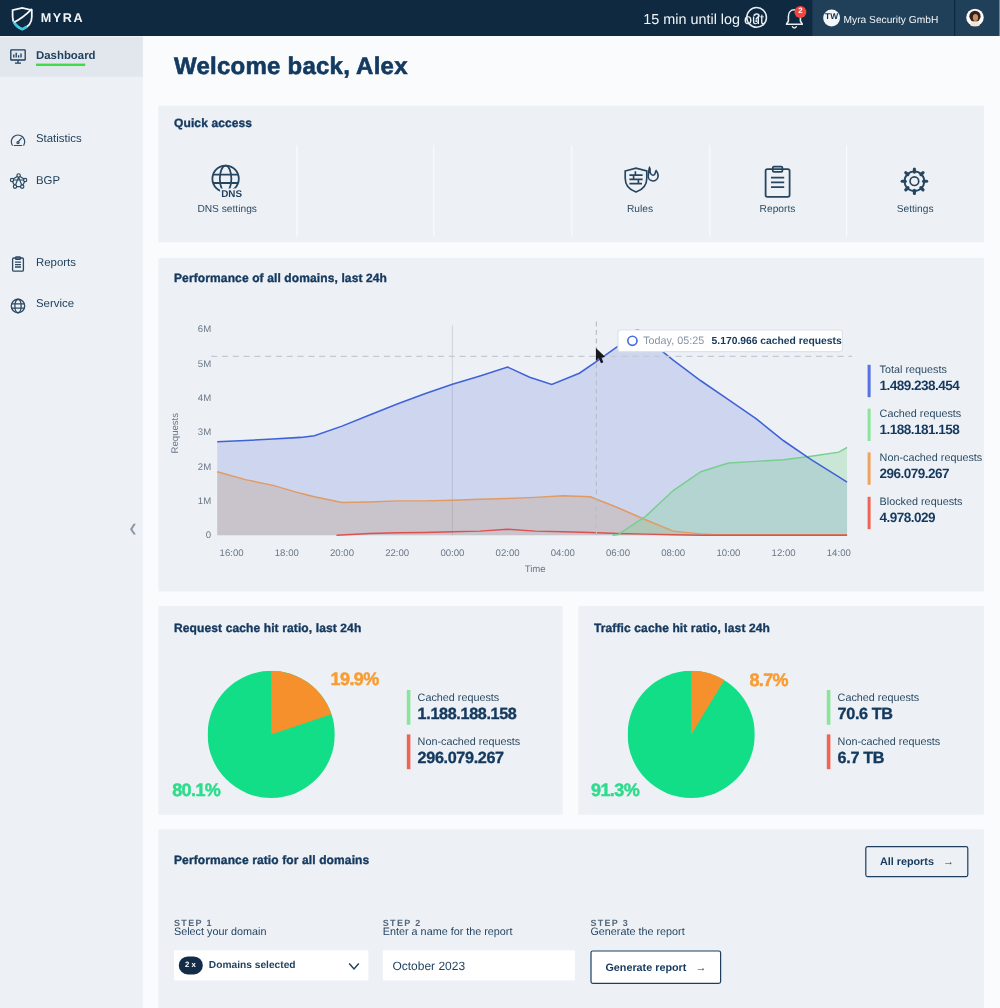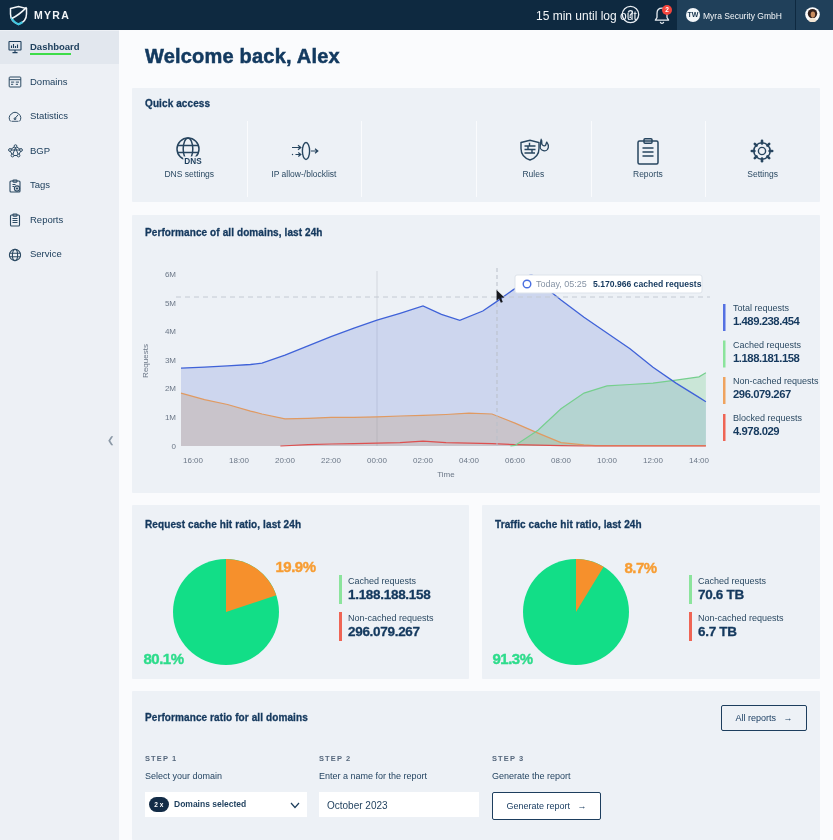--- a/index.html
+++ b/index.html
@@ -29,23 +29,23 @@
 .qcell svg { position:absolute; left:50%; top:17px; transform:translateX(-50%); }
 .qdiv { position:absolute; top:33px; width:1px; height:76px; background:#fafbfd; }
 
 .pielgitem { position:absolute; }
 .pielgbar { position:absolute; left:0; top:0; width:2.5px; height:29px; }
 .pielglbl { position:absolute; left:9px; top:1px; font-size:9px; color:#2c4a63; white-space:nowrap; }
 .pielgval { position:absolute; left:9px; top:12px; font-size:13.5px; font-weight:bold; color:#14395e; white-space:nowrap; -webkit-text-stroke:0.3px #14395e; letter-spacing:-0.3px; }
 .pct { position:absolute; font-size:15px; font-weight:bold; -webkit-text-stroke:0.4px currentColor; letter-spacing:-0.5px; }
 
 .step { position:absolute; top:63px; }
-.steplbl { font-size:7.5px; letter-spacing:1.1px; color:#55677c; font-weight:bold; }
+.steplbl { font-size:7.5px; letter-spacing:1.1px; color:#55677c; font-weight:bold;margin-top:11px; }
 .stepsub { position:absolute; top:17px; font-size:9px; color:#1d3e5c; white-space:nowrap; }
-.btn { position:absolute; border:1px solid #1d3e5e; border-radius:2px; color:#15395e; font-weight:normal; font-size:9px; }
+.btn { position:absolute; border:1px solid #1d3e5e; border-radius:2px; color:#15395e; font-weight:bold; font-size:9px; }
 </style>
 </head>
 <body>
 <div id="root">
 
   <div id="topbar">
     <div id="acct"></div>
     <div id="acctdiv"></div>
 
     <svg class="abs" style="left:8px;top:5px" width="21" height="21" viewBox="0 0 21 21">
@@ -81,57 +81,40 @@
   <div id="sidebar">
     <div id="sb-active"></div>
     <div class="sbitem" style="top:1px">
       <svg width="14" height="14" viewBox="0 0 14 14" fill="none" stroke="#1d3e5c" stroke-width="1.1">
         <rect x="1" y="1.5" width="12" height="8.5" rx="0.5"></rect>
         <path d="M3.5 8 L3.5 5.5 M5.5 8 L5.5 4 M7.5 8 L7.5 6 M9.5 8 L9.5 4.5"></path>
         <path d="M7 10 L7 12 M4.5 12.6 L9.5 12.6"></path>
       </svg>
       <div class="lbl" style="font-weight:bold">Dashboard</div>
       <div class="underline"></div>
-    </div>
-    <div class="sbitem" style="top:36px">
-      <svg width="14" height="14" viewBox="0 0 14 14" fill="none" stroke="#2c4a63" stroke-width="1">
-        <rect x="1.2" y="2" width="11.6" height="10" rx="0.8"></rect>
-        <path d="M1.2 4.7 L12.8 4.7 M3 7.1 L6.2 7.1 M3 9.3 L5.2 9.3 M7.8 7.1 L11 7.1 M7.8 9.3 L10 9.3"></path>
-      </svg>
-      <div class="lbl">Domains</div>
     </div>
     <div class="sbitem" style="top:105px">
       <svg width="15" height="14" viewBox="0 0 15 14" fill="none" stroke="#2c4a63" stroke-width="1">
         <circle cx="7.5" cy="2.2" r="1.4"></circle>
           <circle cx="2" cy="6" r="1.4"></circle>
           <circle cx="13" cy="6" r="1.4"></circle>
           <circle cx="4.5" cy="11.5" r="1.4"></circle>
           <circle cx="10.5" cy="11.5" r="1.4"></circle>
         <path d="M6.3 3 L3 5.2 M8.7 3 L12 5.2 M2.4 7.3 L4 10.3 M12.6 7.3 L11 10.3 M5.9 11.5 L9.1 11.5 M7.5 3.6 L4.9 10.2 M7.5 3.6 L10.1 10.2 M3.4 6 L11.6 6"></path>
       </svg>
       <div class="lbl">BGP</div>
     </div>
     <div class="sbitem" style="top:70.5px">
       <svg width="14" height="14" viewBox="0 0 14 14" fill="none" stroke="#2c4a63" stroke-width="1">
         <path d="M2.4 11.3 A5.6 5.6 0 1 1 11.6 11.3"></path>
         <path d="M7 8.4 L10 4.9"></path>
         <circle cx="7" cy="8.8" r="0.9"></circle>
         <path d="M3.5 11.3 L10.5 11.3" stroke-width="0.9"></path>
       </svg>
       <div class="lbl">Statistics</div>
-    </div>
-    <div class="sbitem" style="top:139.5px">
-      <svg width="14" height="14" viewBox="0 0 14 14" fill="none" stroke="#2c4a63" stroke-width="1.1">
-        <rect x="2" y="2" width="10" height="11" rx="1"></rect>
-        <rect x="5" y="1" width="4" height="2.2" rx="0.6"></rect>
-        <path d="M4.5 5.5 L7.5 5.5 M4.5 7.5 L6 7.5"></path>
-        <circle cx="9" cy="9.5" r="2.6" fill="#edf0f5"></circle>
-        <path d="M9 8.3 L9 10.7 M7.8 9.5 L10.2 9.5"></path>
-      </svg>
-      <div class="lbl">Tags</div>
     </div>
     <div class="sbitem" style="top:174px">
       <svg width="14" height="14" viewBox="0 0 14 14" fill="none" stroke="#2c4a63" stroke-width="1.1">
         <rect x="2.5" y="2" width="9" height="11" rx="1"></rect>
         <rect x="5" y="1" width="4" height="2.2" rx="0.6"></rect>
         <path d="M4.5 5.5 L9.5 5.5 M4.5 7.5 L9.5 7.5 M4.5 9.5 L9.5 9.5"></path>
       </svg>
       <div class="lbl">Reports</div>
     </div>
     <div class="sbitem" style="top:208.5px">
@@ -155,30 +138,20 @@
     <div class="qdiv" style="left:458.6px"></div>
     <div class="qdiv" style="left:573.3px"></div>
     <div class="qcell" style="left:0">
       <svg width="34" height="34" viewBox="0 0 34 34" fill="none" stroke="#27455f" stroke-width="1.5">
         <circle cx="16" cy="14" r="11"></circle>
         <ellipse cx="16" cy="14" rx="4.8" ry="11"></ellipse>
         <path d="M5.6 10.5 L26.4 10.5 M5.6 17.5 L26.4 17.5"></path>
         <text x="21" y="29" font-size="8.2" font-weight="bold" fill="#1d3e5c" stroke="#edf1f6" stroke-width="3" paint-order="stroke" text-anchor="middle" font-family="Liberation Sans">DNS</text>
       </svg>
       <div class="qlbl">DNS settings</div>
-    </div>
-    <div class="qcell" style="left:114.6px">
-      <svg width="36" height="34" viewBox="0 0 36 34" fill="none" stroke="#27455f" stroke-width="1.4">
-        <ellipse cx="20" cy="16" rx="3.6" ry="8.5"></ellipse>
-        <path d="M6 12.5 L14.5 12.5 M12 10.2 L14.8 12.5 L12 14.8" stroke-width="1.2"></path>
-        <path d="M9.5 19.5 L14.5 19.5 M12.3 17.5 L14.8 19.5 L12.3 21.5" stroke-width="1.2"></path>
-        <path d="M25 16 L31.5 16 M29 13.8 L31.8 16 L29 18.2" stroke-width="1.2"></path>
-        <circle cx="6.5" cy="19.5" r="0.7" fill="#27455f" stroke="none"></circle>
-      </svg>
-      <div class="qlbl">IP allow-/blocklist</div>
     </div>
     <div class="qcell" style="left:344px">
       <svg width="36" height="34" viewBox="0 0 36 34" fill="none" stroke="#27455f" stroke-width="1.4">
         <path d="M6 7.5 L15 5.2 L24 7.5 L24 13.5 C24 19.5 20 23.3 15 25 C10 23.3 6 19.5 6 13.5 Z"></path>
         <path d="M9.5 11 L20.5 11 M9.5 14.5 L20.5 14.5 M9.5 18 L20 18 M13 11 L13 14.5 M17 14.5 L17 18 M14.5 7.7 L14.5 11"></path>
         <path d="M26.2 4.6 C27.6 6.4 26.0 7.8 27.2 9.7 C28.2 11.2 30.0 11.5 30.8 9.9 C31.3 8.9 31.0 8.0 31.8 7.2 C33.0 8.8 33.8 10.7 33.3 12.6 C32.8 14.8 30.6 16.2 28.4 15.7 C26.2 15.2 24.8 13.1 25.3 10.9 C25.7 9.1 25.4 6.4 26.2 4.6 Z" fill="#edf1f6" stroke-width="1.3"></path>
       </svg>
       <div class="qlbl">Rules</div>
     </div>
     <div class="qcell" style="left:458.6px">

